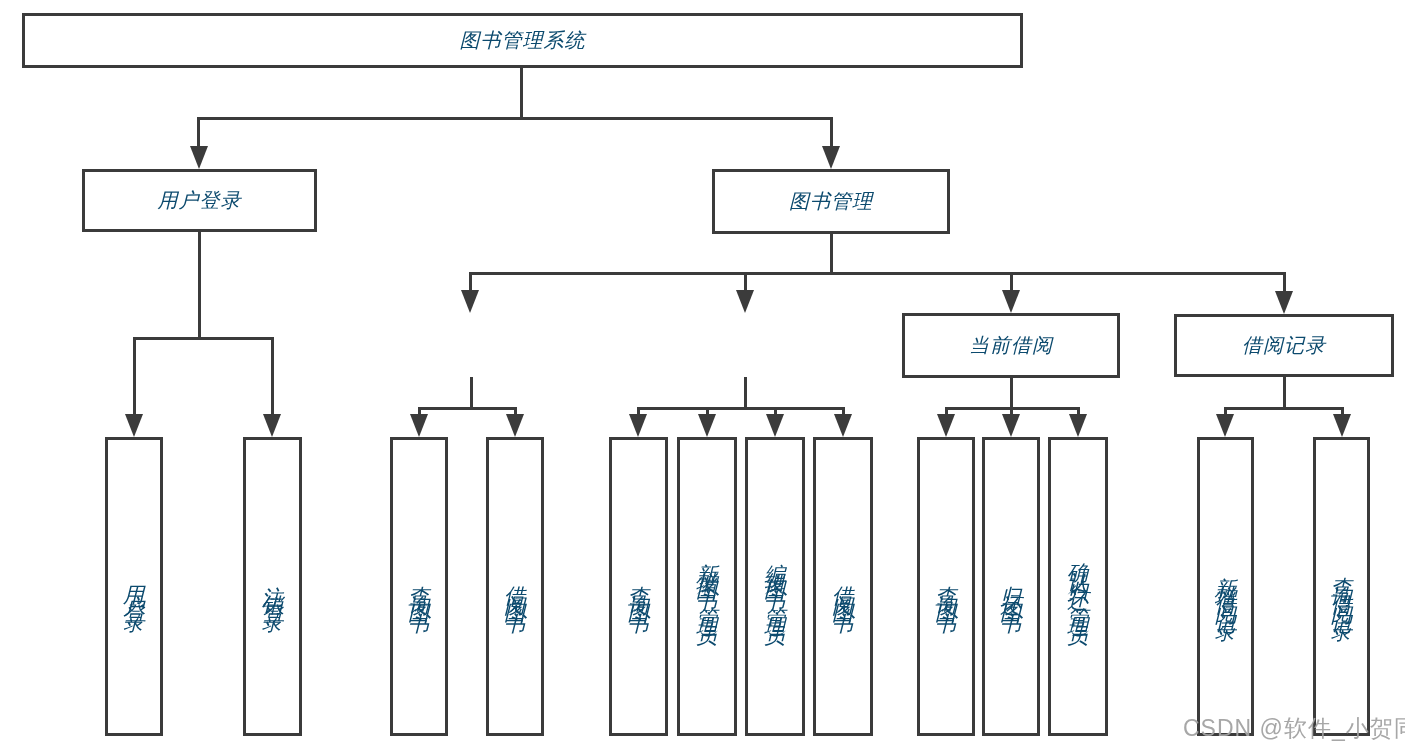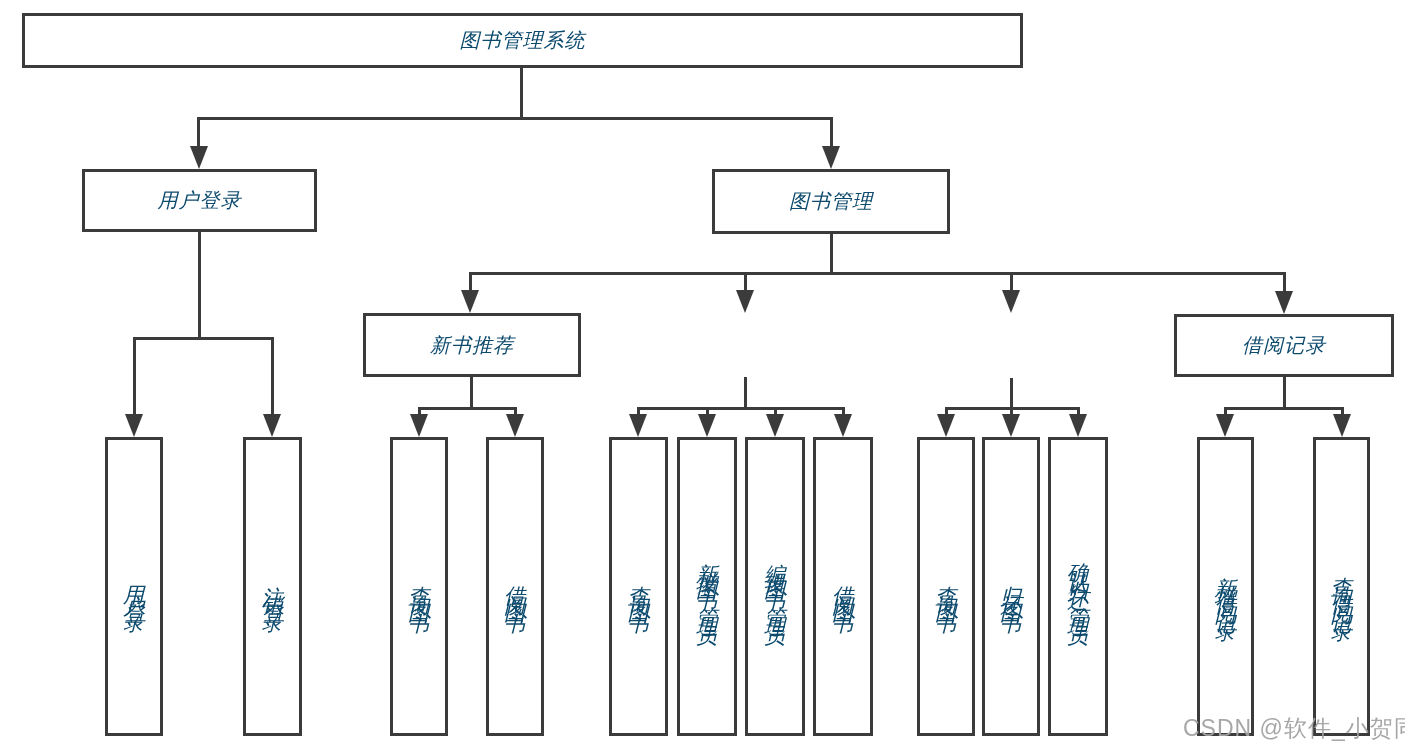--- a/index.html
+++ b/index.html
@@ -55,21 +55,21 @@
 </head>
 <body>
 
 <div id="canvas">
 
   <div class="box hbox" style="left:22px;top:13px;width:1001px;height:55px">图书管理系统</div>
 
   <div class="box hbox" style="left:82px;top:169px;width:235px;height:63px">用户登录</div>
   <div class="box hbox" style="left:712px;top:169px;width:238px;height:65px">图书管理</div>
 
-  <div class="box hbox" style="left:363px;top:313px;width:218px;height:64px">新书推荐</div>
+  <div class="box hbox" style="left:902px;top:313px;width:218px;height:65px">当前借阅</div>
   <div class="box hbox" style="left:1174px;top:314px;width:220px;height:63px">借阅记录</div>
 
   <div class="box vbox" style="left:105px;top:437px;width:58px;height:299px">用户登录</div>
   <div class="box vbox" style="left:243px;top:437px;width:59px;height:299px">注销登录</div>
 
   <div class="box vbox" style="left:390px;top:437px;width:58px;height:299px">查询图书</div>
   <div class="box vbox" style="left:486px;top:437px;width:58px;height:299px">借阅图书</div>
 
   <div class="box vbox" style="left:609px;top:437px;width:59px;height:299px">查询图书</div>
   <div class="box vbox" style="left:677px;top:437px;width:60px;height:299px">新增图书（管理员）</div>

